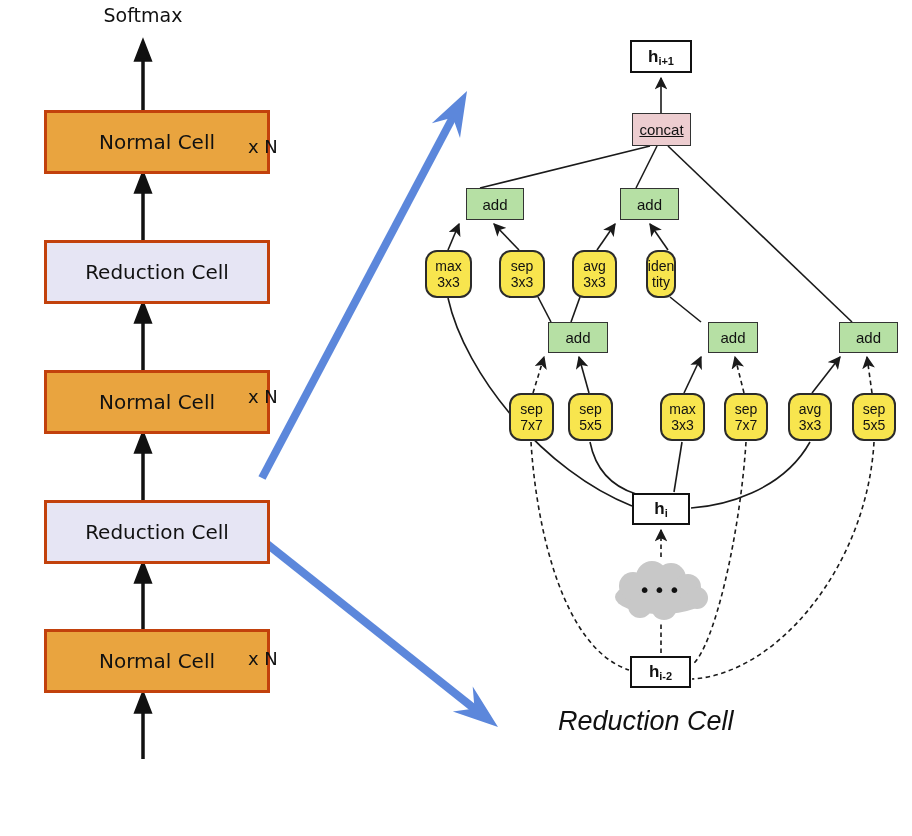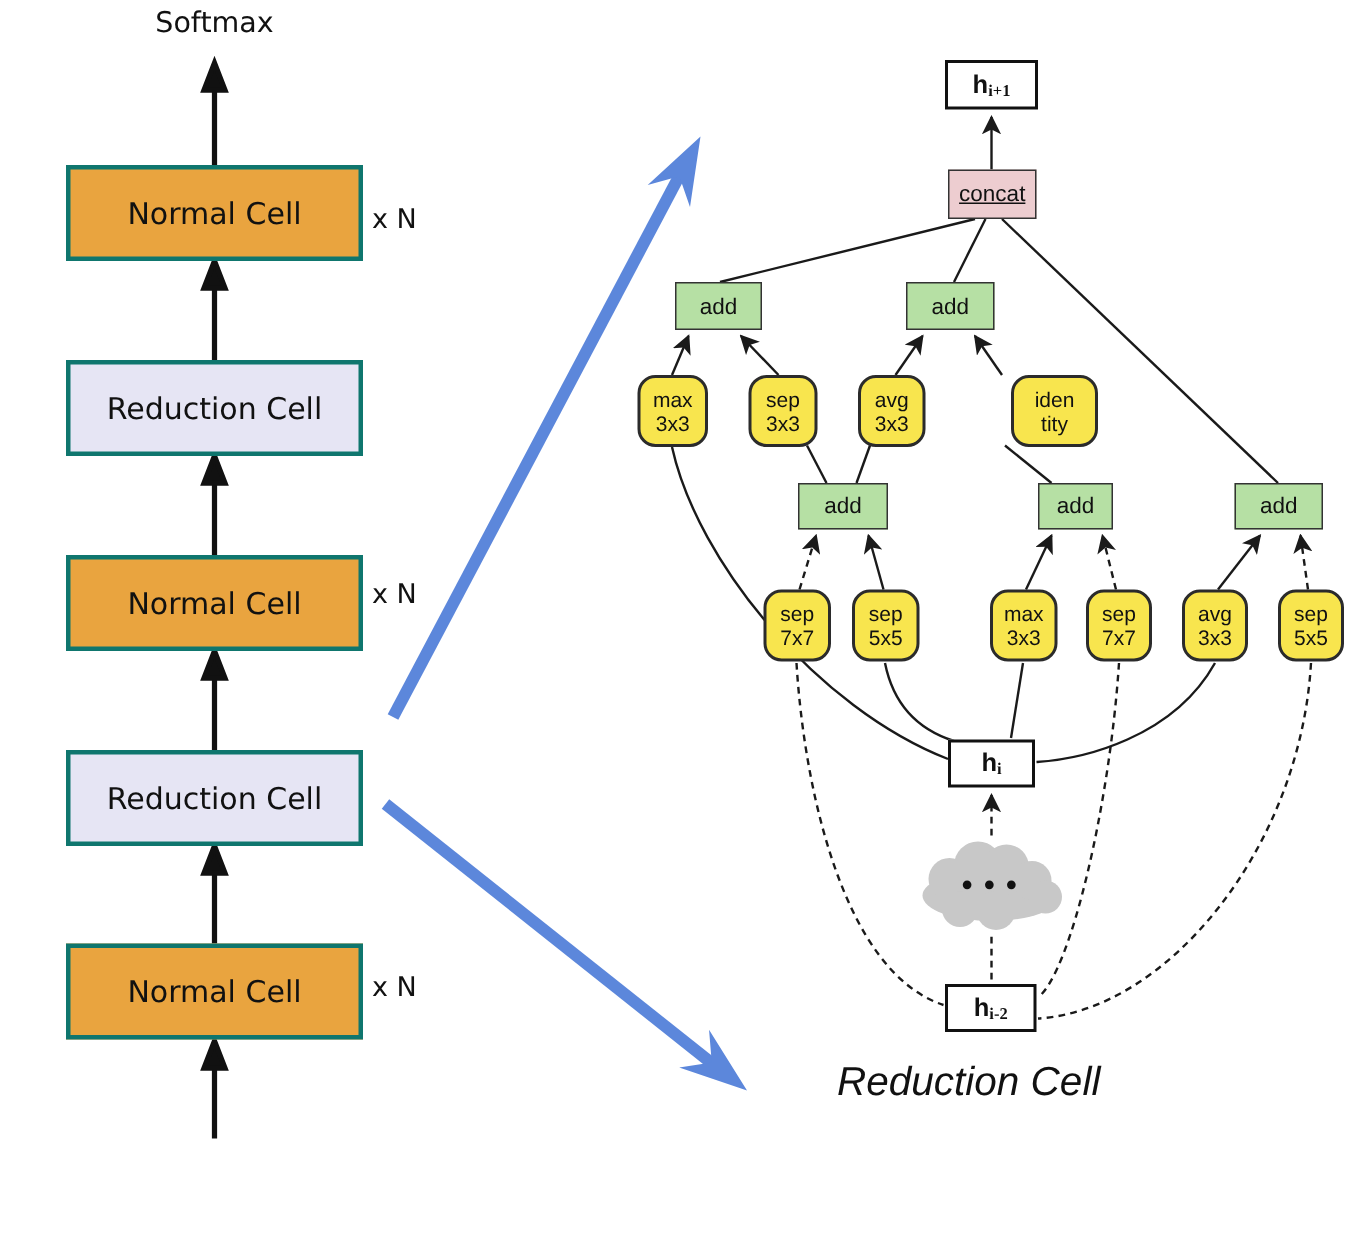--- a/index.html
+++ b/index.html
@@ -1,44 +1,44 @@
 <!DOCTYPE html>
 <html><head>
 <meta charset="utf-8">
 <style>
   html,body{margin:0;padding:0;background:#ffffff;}
   .canvas{position:relative;width:912px;height:836px;background:#fff;overflow:hidden;
           font-family:"Liberation Sans",sans-serif;color:#111;}
   .layer{position:absolute;left:0;top:0;}
   
-  .lcell{position:absolute;left:44px;width:198px;height:64px;box-sizing:border-box;
-         border:3px solid #0f766e;display:flex;align-items:center;justify-content:center;
+  .lcell{position:absolute;left:44px;width:226px;height:64px;box-sizing:border-box;
+         border:3px solid #c2410c;display:flex;align-items:center;justify-content:center;
          font:20px "DejaVu Sans",sans-serif;color:#111;}
   .lcell.normal{background:#E9A43F;}
   .lcell.reduction{background:#E6E5F4;}
   .lcell.plain{background:#ffffff;}
   .softmax{position:absolute;left:44px;top:4px;width:198px;text-align:center;
            font:19px "DejaVu Sans",sans-serif;}
   .xn{position:absolute;left:248px;width:44px;height:22px;
       font:18px "DejaVu Sans",sans-serif;}
   
   .op{position:absolute;width:46px;height:48px;box-sizing:border-box;background:#F8E54E;
       border:2px solid #2b2b2b;border-radius:12px;display:flex;flex-direction:column;
       align-items:center;justify-content:center;font:14px/16px "Liberation Sans",sans-serif;}
   .addbox{position:absolute;height:32px;box-sizing:border-box;background:#B6E0A4;
       border:1.5px solid #333;display:flex;align-items:center;justify-content:center;
-      font:15px "Liberation Sans",sans-serif;}
+      font:15px "Liberation Sans",sans-serif;margin-left:16px;}
   .concat{position:absolute;left:632px;top:113px;width:59px;height:33px;box-sizing:border-box;
       background:#EDCDD0;border:1.5px solid #333;display:flex;align-items:center;
       justify-content:center;font:15px "Liberation Sans",sans-serif;text-decoration:underline;}
   .hbox{position:absolute;box-sizing:border-box;background:#fff;border:2px solid #111;
       display:flex;align-items:center;justify-content:center;
       font-family:"Liberation Sans",sans-serif;font-weight:bold;}
   .hbase{font-size:17px;}
-  .hsub{font-size:11px;transform:translateY(4px);font-family:Liberation Serif, serif;}
+  .hsub{font-size:11px;transform:translateY(4px);}
   .cloud-dots{position:absolute;left:613px;top:578px;width:96px;text-align:center;
       font:20px "DejaVu Sans",sans-serif;letter-spacing:3px;color:#111;}
   .redlabel{position:absolute;left:558px;top:706px;width:220px;
       font:italic 27px "Liberation Sans",sans-serif;color:#111;}
 </style>
 </head>
 <body>
 
 <div class="canvas">
 
@@ -179,21 +179,21 @@
     <span>3x3</span>
   </div>
   <div class="op" style="left:499px;top:250px">
     <span>sep</span>
     <span>3x3</span>
   </div>
   <div class="op" style="left:572px;top:250px;width:45px">
     <span>avg</span>
     <span>3x3</span>
   </div>
-  <div class="op" style="left:674px;top:250px;width:58px">
+  <div class="op" style="left:646px;top:250px;width:30px">
     <span>iden</span>
     <span>tity</span>
   </div>
 
   <div class="op" style="left:509px;top:393px;width:45px">
     <span>sep</span>
     <span>7x7</span>
   </div>
   <div class="op" style="left:568px;top:393px;width:45px">
     <span>sep</span>

